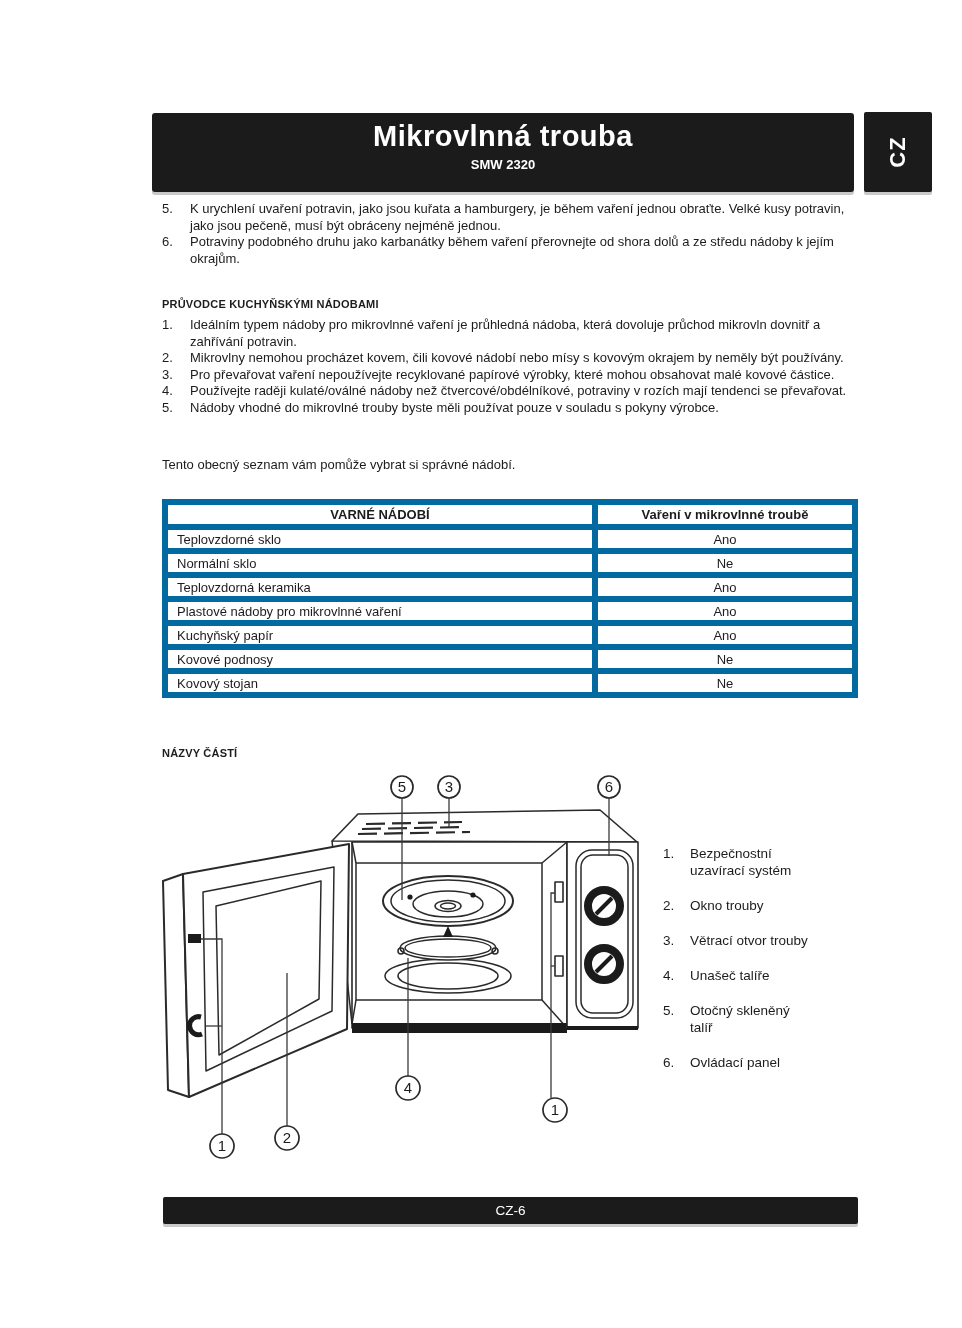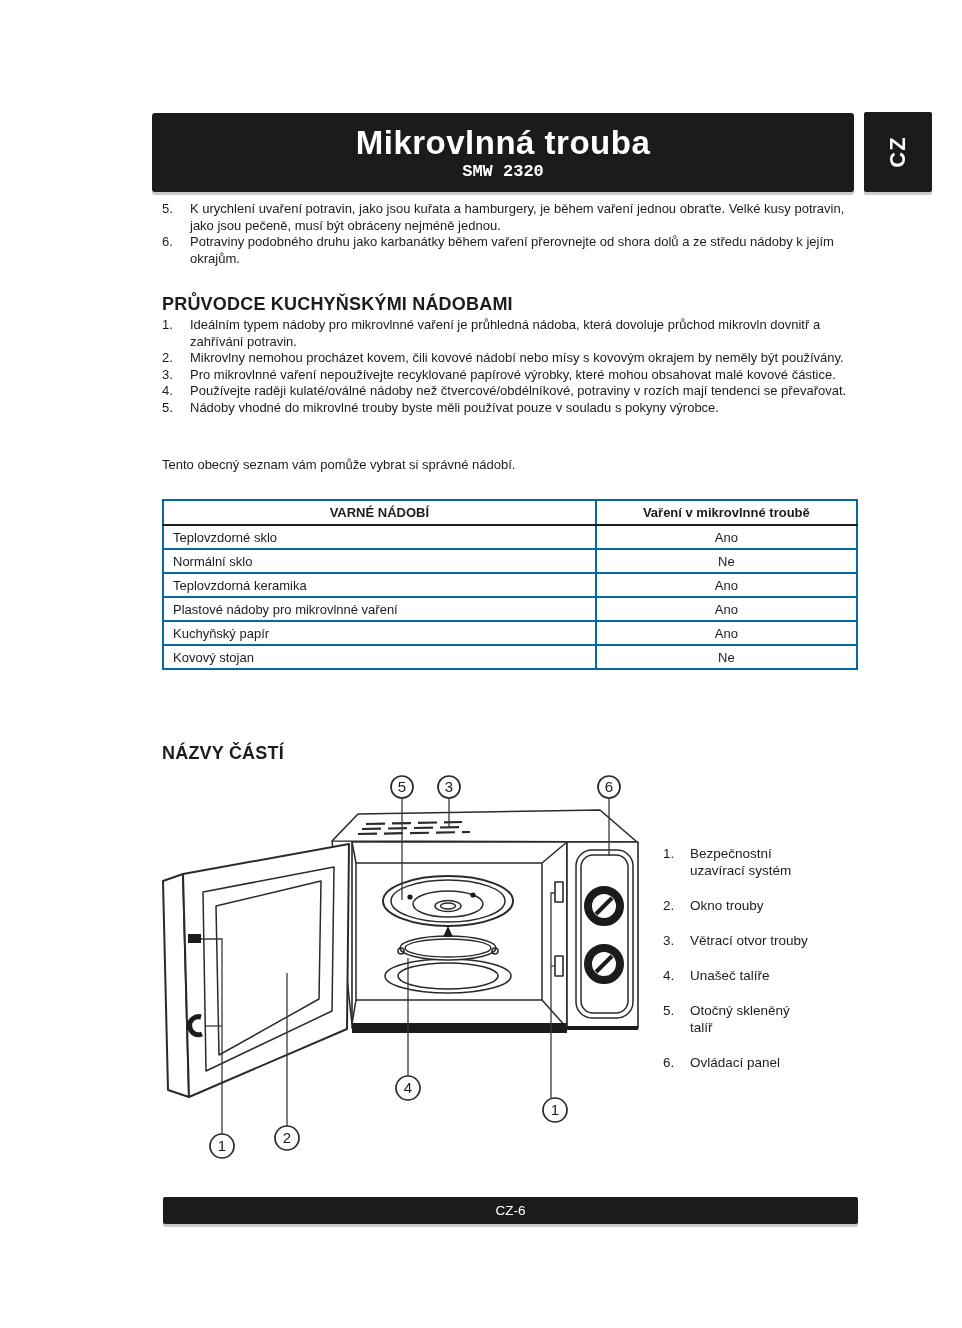--- a/index.html
+++ b/index.html
@@ -8,40 +8,40 @@
     width:962px; height:1328px; position:relative;
     font-family:"Liberation Sans", sans-serif; color:#1c1c1c;
     overflow:hidden;
   }
   .bar { background:#1b1b1b; color:#ffffff; }
   #header-bar {
     position:absolute; left:152px; top:113px; width:702px; height:79px;
     border-radius:3px; text-align:center;
     box-shadow:0 3px 0 #c9c9c9;
   }
-  #header-title { font-size:33px; font-weight:600; letter-spacing:.5px; margin-top:12px; line-height:36px; }
-  #header-model { font-size:17px; font-weight:700; line-height:22px;font-family:Liberation Mono, monospace; }
+  #header-title { font-size:29px; font-weight:600; letter-spacing:.5px; margin-top:5px; line-height:36px; }
+  #header-model { font-size:13px; font-weight:700; line-height:22px; }
   #lang-tab {
     position:absolute; left:864px; top:112px; width:68px; height:80px;
     border-radius:2px; display:flex; align-items:center; justify-content:center;
     box-shadow:0 3px 0 #c9c9c9;
   }
   #lang-tab .vtext { transform:rotate(-90deg); font-size:22px; font-weight:700; letter-spacing:1px; }
 
   .abs { position:absolute; }
   .content { left:162px; width:698px; font-size:13px; line-height:16.6px; }
 
   .numlist .li { display:flex; }
   .numlist .num { flex:0 0 28px; }
   .numlist .txt { flex:1; }
 
-  .h2 { font-size:18px; font-weight:700; line-height:19px; margin-bottom:3px; letter-spacing:.2px; }
+  .h2 { font-size:11px; font-weight:700; line-height:19px; margin-bottom:3px; letter-spacing:.2px; }
 
   table.cookware { border-collapse:collapse; width:696px; font-size:13px; border:2px solid #1c1c1c; }
-  table.cookware th, table.cookware td { border:2px solid #0369a1; height:24px; padding:0 6px; }
+  table.cookware th, table.cookware td { border:6px solid #0369a1; height:24px; padding:0 6px; }
   table.cookware th { font-weight:700; text-align:center; border-bottom:2px solid #1c1c1c; height:25px; }
   table.cookware td.c1 { width:434px; text-align:left; padding-left:9px; }
   table.cookware td.c2 { width:262px; text-align:center; }
 
   #legend { left:663px; top:845px; font-size:13.5px; line-height:17px; width:190px; }
   .leg-item { display:flex; margin-bottom:18px; }
   .leg-num { flex:0 0 27px; }
   .leg-label span { display:block; }
 
   #diagram-svg { position:absolute; left:150px; top:740px; }
@@ -87,21 +87,21 @@
     <div class="li">
       <span class="num">1.</span>
       <span class="txt">Ideálním typem nádoby pro mikrovlnné vaření je průhledná nádoba, která dovoluje průchod mikrovln dovnitř a zahřívání potravin.</span>
     </div>
     <div class="li">
       <span class="num">2.</span>
       <span class="txt">Mikrovlny nemohou procházet kovem, čili kovové nádobí nebo mísy s kovovým okrajem by neměly být používány.</span>
     </div>
     <div class="li">
       <span class="num">3.</span>
-      <span class="txt">Pro mikrovlnné vaření nepoužívejte recyklované papírové výrobky, které mohou obsahovat malé kovové částice.</span>
+      <span class="txt">Pro převařovat vaření nepoužívejte recyklované papírové výrobky, které mohou obsahovat malé kovové částice.</span>
     </div>
     <div class="li">
       <span class="num">4.</span>
       <span class="txt">Používejte raději kulaté/oválné nádoby než čtvercové/obdélníkové, potraviny v rozích mají tendenci se převařovat.</span>
     </div>
     <div class="li">
       <span class="num">5.</span>
       <span class="txt">Nádoby vhodné do mikrovlné trouby byste měli používat pouze v souladu s pokyny výrobce.</span>
     </div>
   </div>
@@ -128,20 +128,24 @@
       <td class="c1">Teplovzdorná keramika</td>
       <td class="c2">Ano</td>
     </tr>
     <tr>
       <td class="c1">Plastové nádoby pro mikrovlnné vaření</td>
       <td class="c2">Ano</td>
     </tr>
     <tr>
       <td class="c1">Kuchyňský papír</td>
       <td class="c2">Ano</td>
+    </tr>
+    <tr>
+      <td class="c1">Kovové podnosy</td>
+      <td class="c2">Ne</td>
     </tr>
     <tr>
       <td class="c1">Kovový stojan</td>
       <td class="c2">Ne</td>
     </tr>
   </tbody>
     </table>
 </div>
 
 <div class="abs content h2" style="top:744px;">NÁZVY ČÁSTÍ</div>

